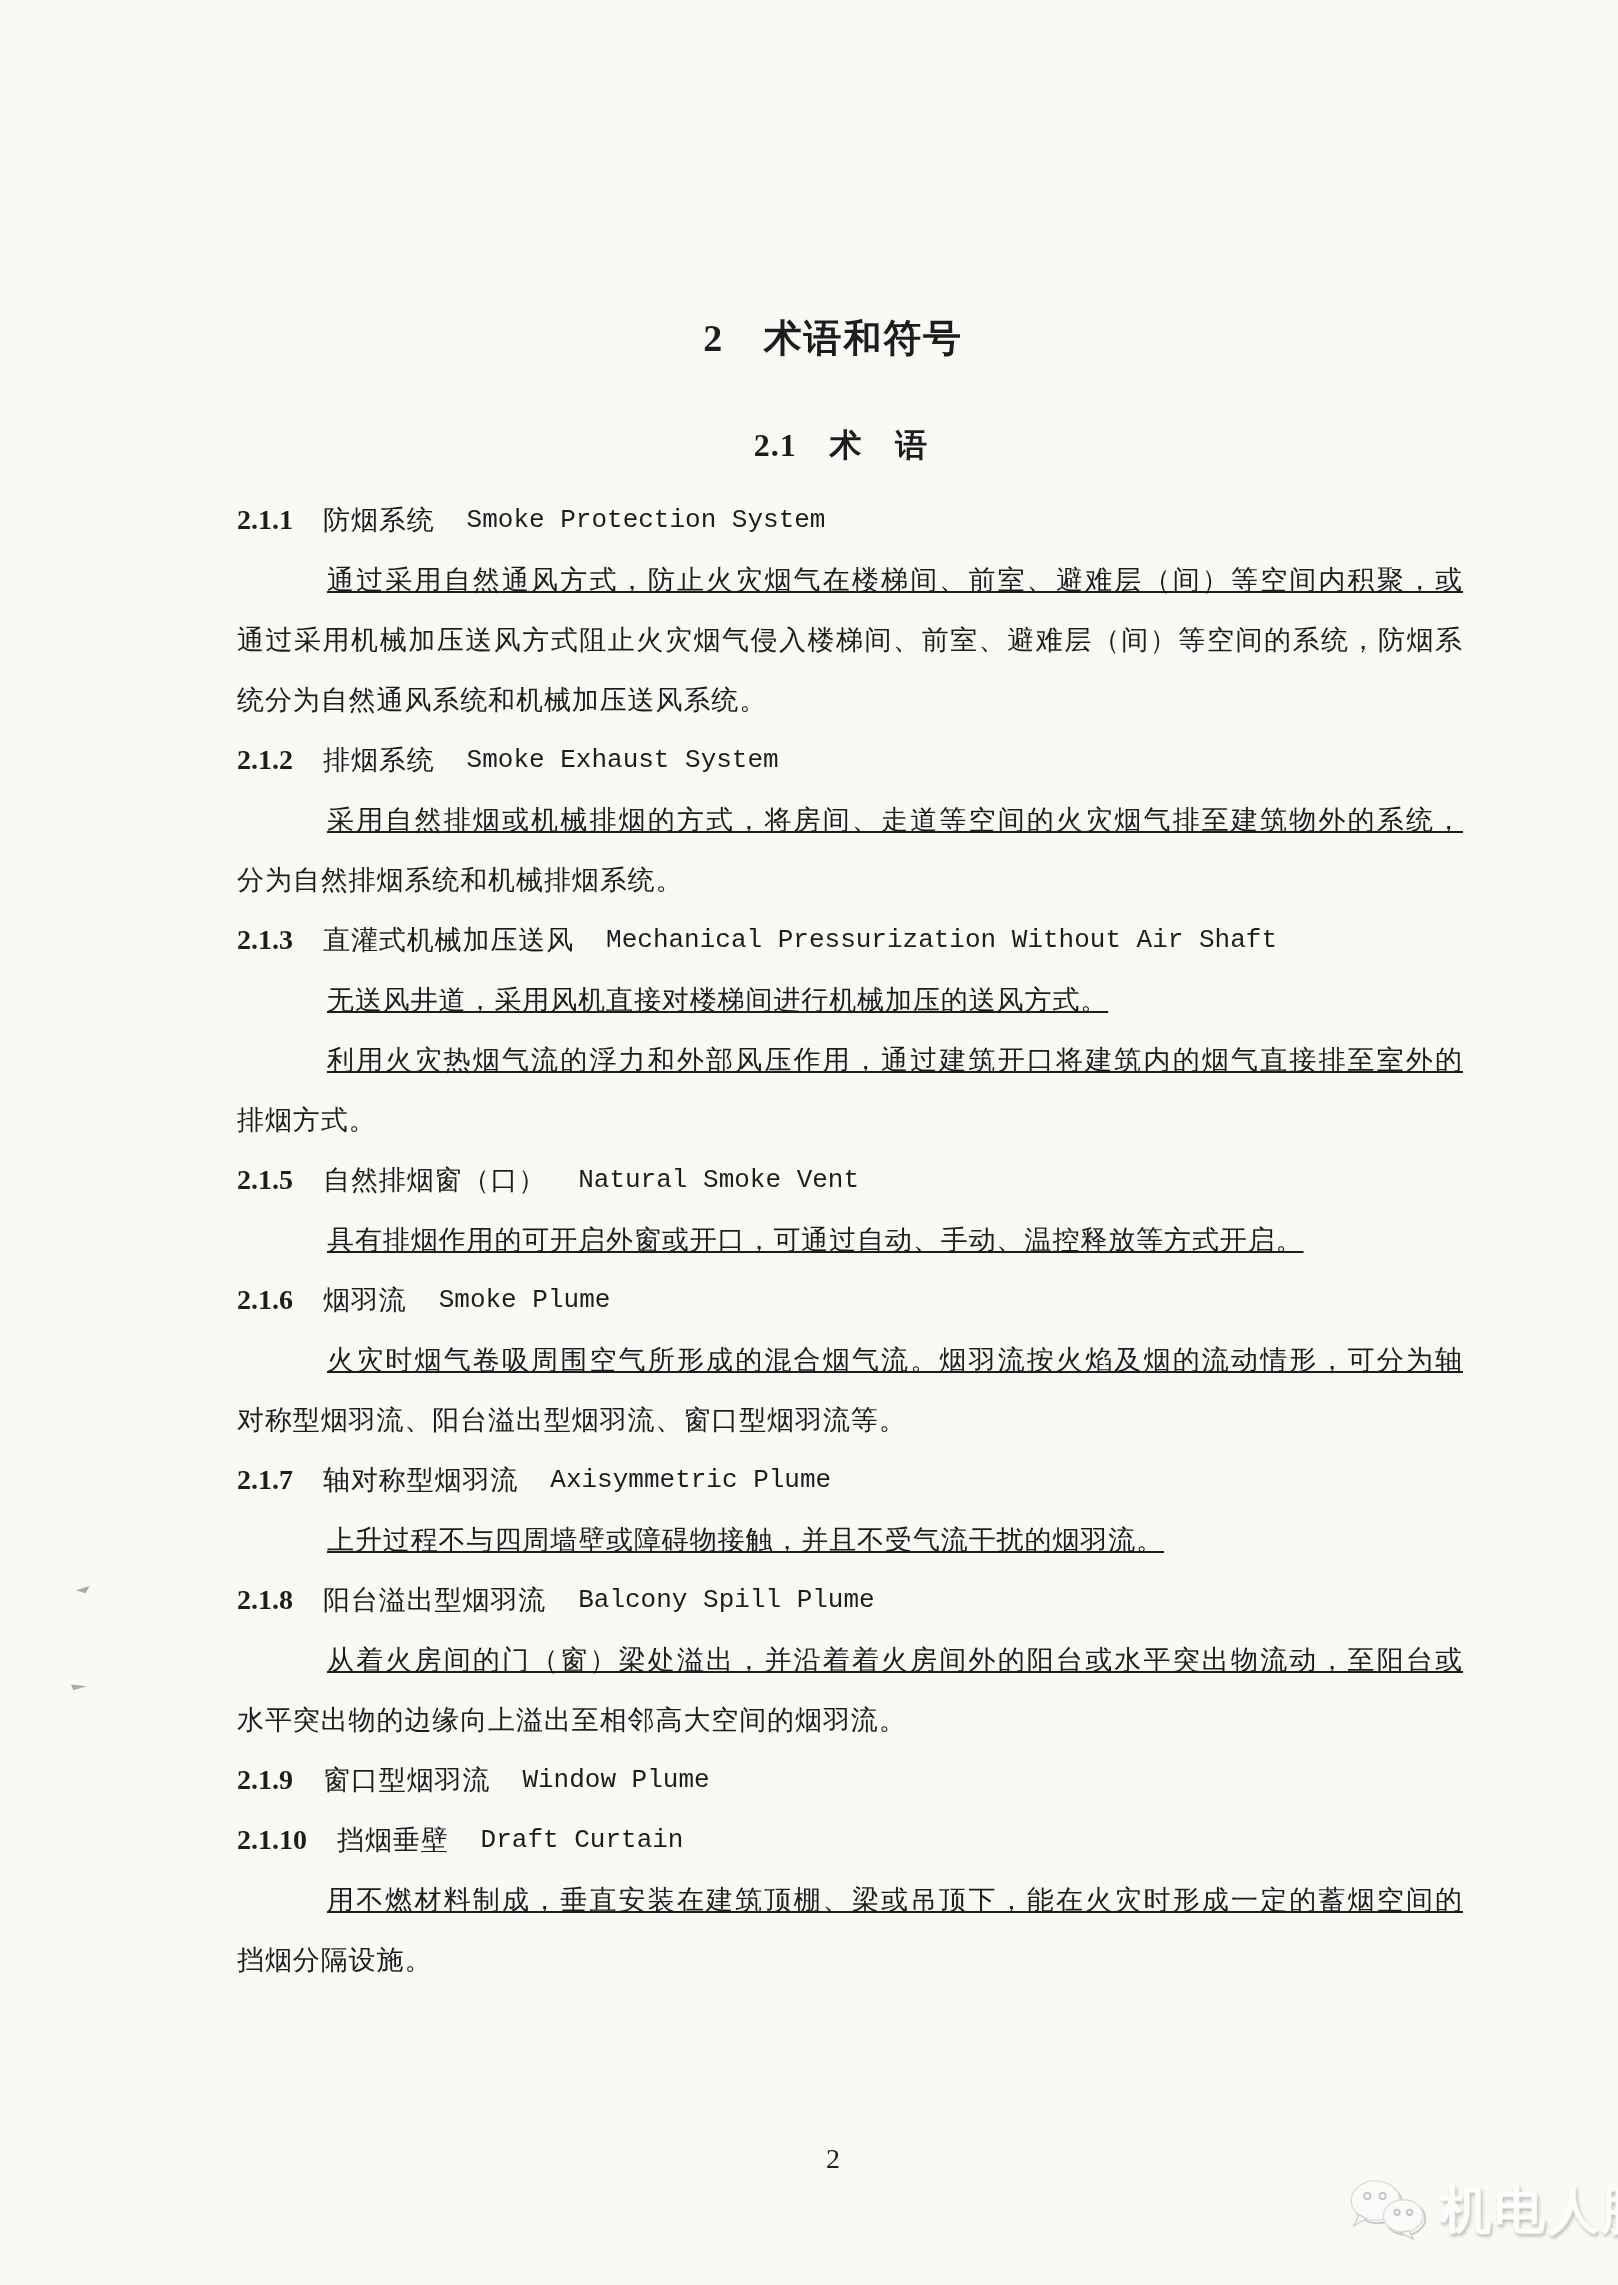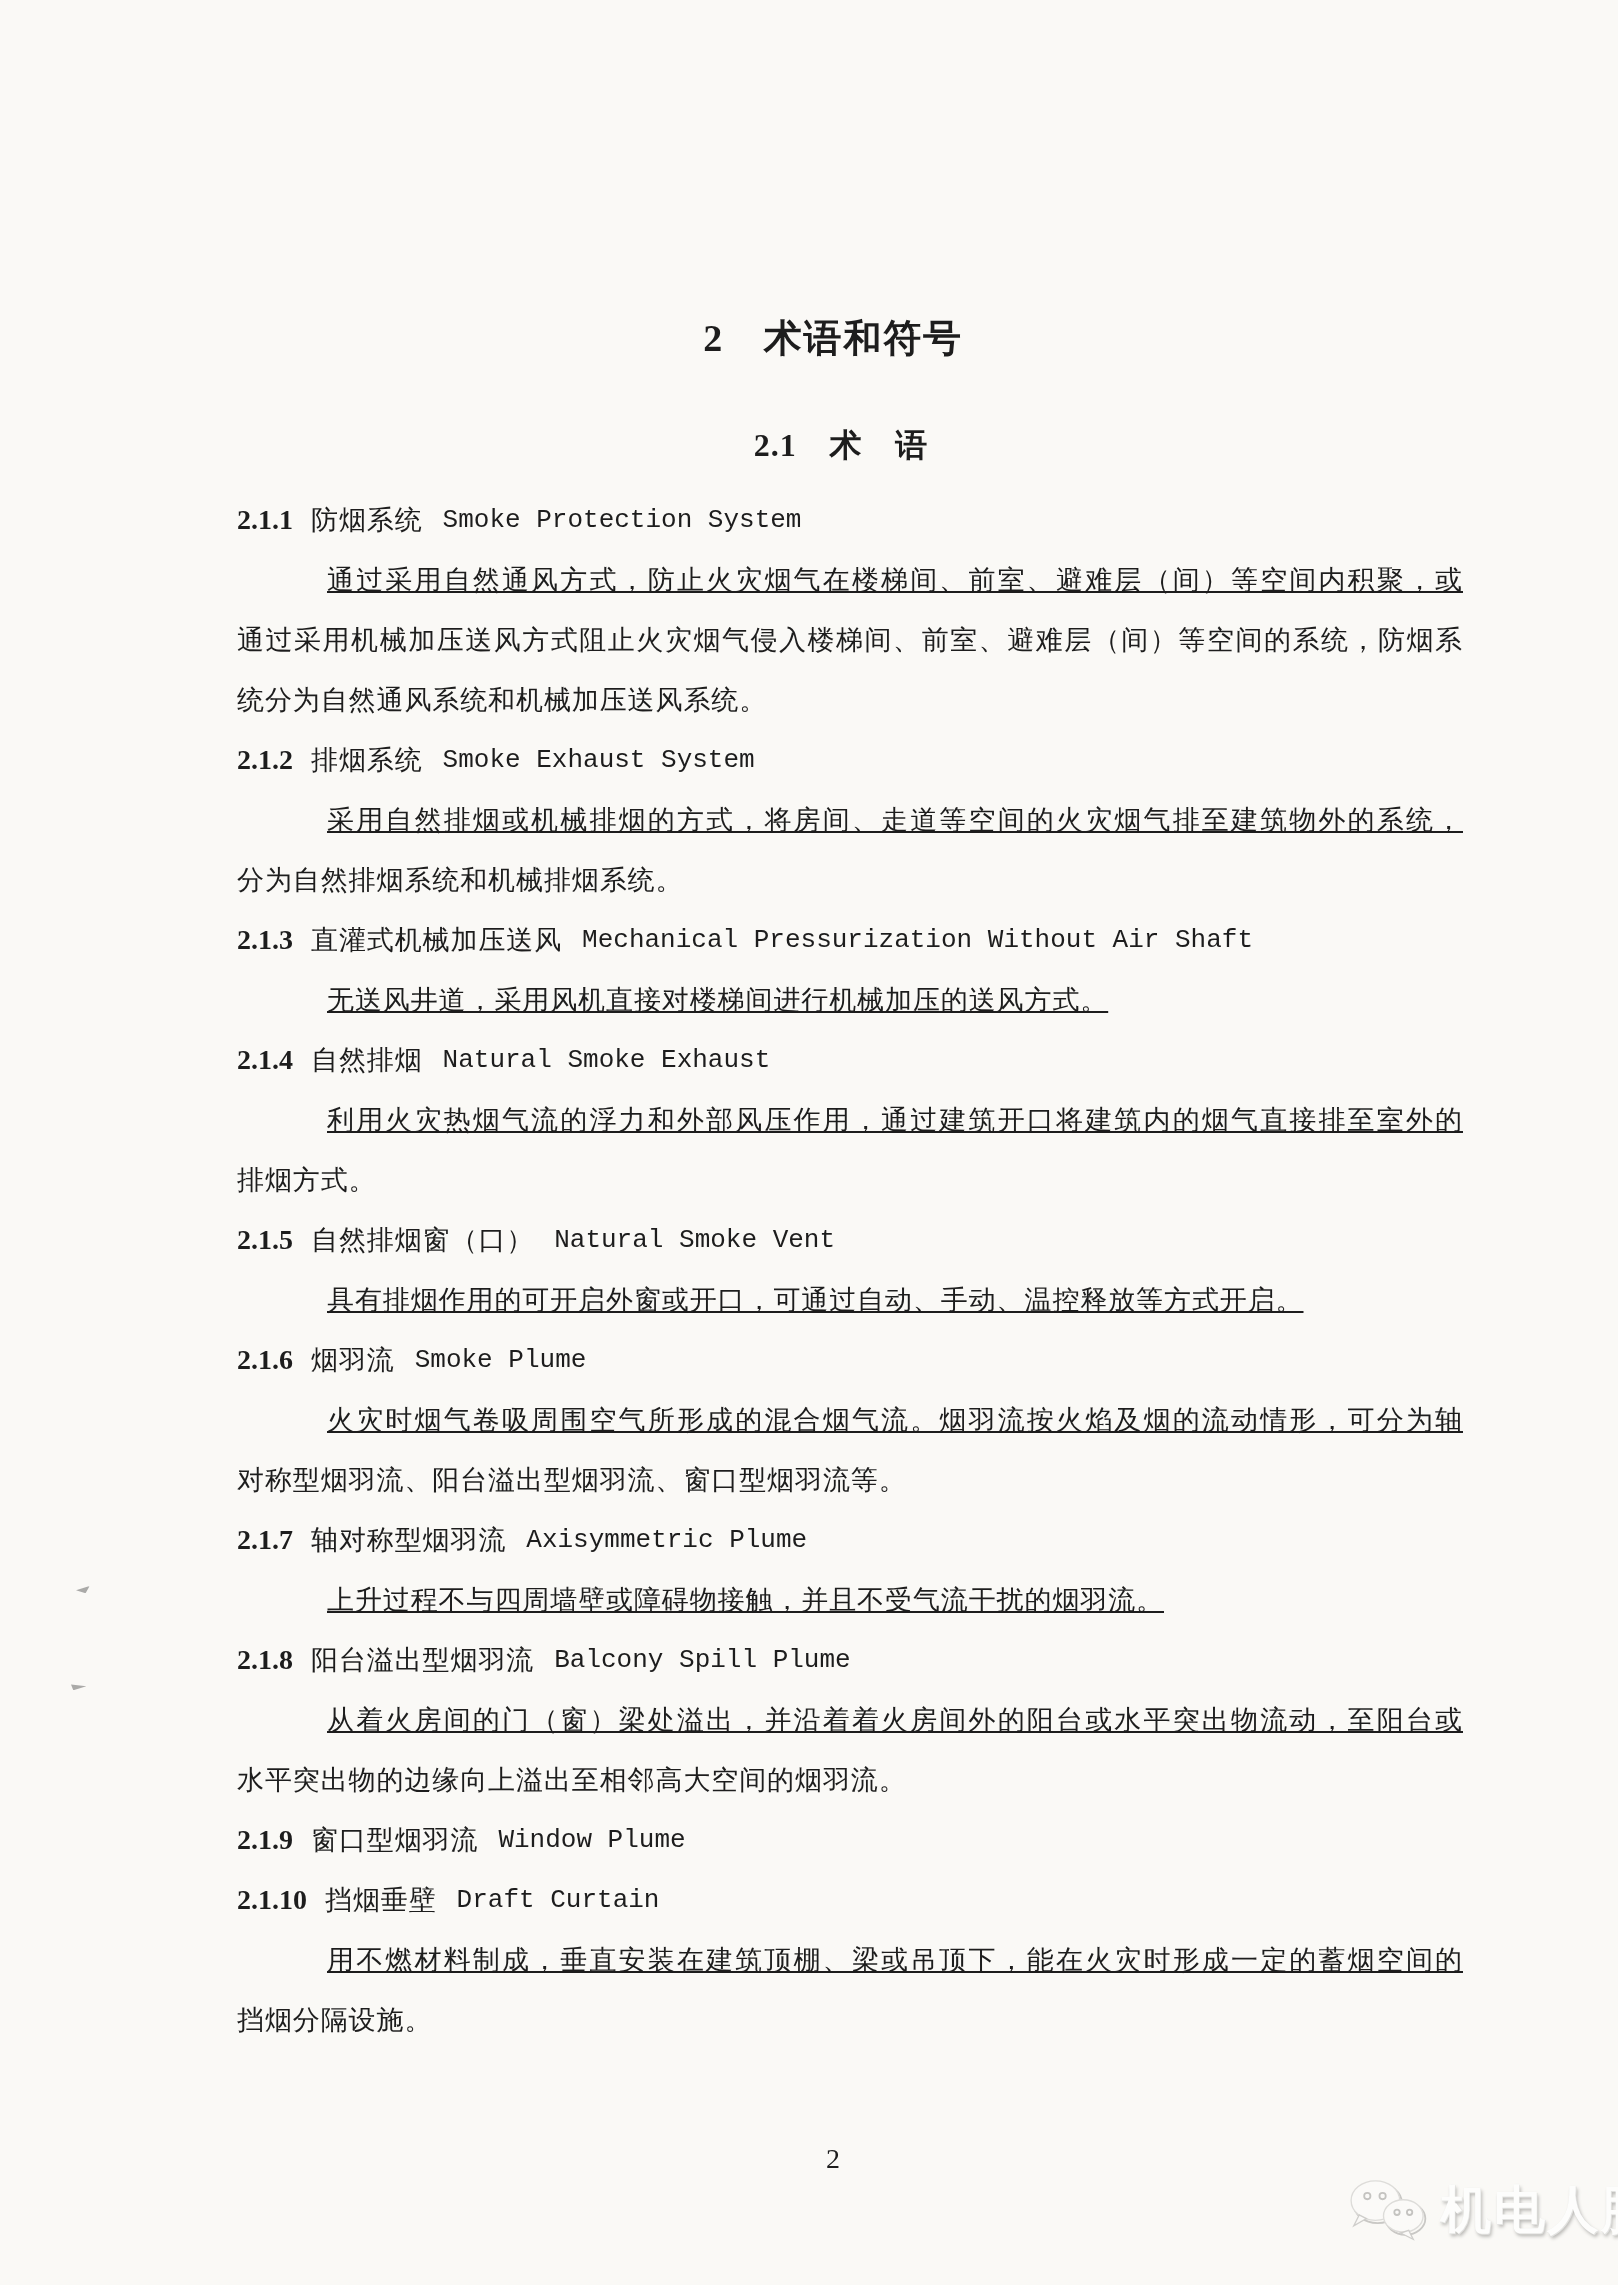--- a/index.html
+++ b/index.html
@@ -28,21 +28,21 @@
     position:absolute; top:420px; left:0; width:100%;
     margin:8px; text-align:center;
     font-size:32px; line-height:34px; font-weight:bold;
     letter-spacing:0.9px;
   }
   .terms {
     position:absolute; top:490px; left:237px; width:1226px;
   }
   .term-header {
     display:flex; align-items:flex-start;
-    line-height:60px; height:60px; white-space:nowrap;
+    line-height:60px; height:60px; white-space:nowrap;gap:12px;
   }
   .term-header .num  { font-size:28px; font-weight:bold; }
   .term-header .zh   { font-size:27px; margin-left:18px; letter-spacing:0.9px; }
   .term-header .en   { font-size:26px; margin-left:20px; font-family:"Liberation Mono", monospace; }
   .def-line {
     font-size:27px; line-height:60px; height:60px;
     letter-spacing:0.9px;
   }
   .def-line.indent  { padding-left:90px;text-decoration:underline; }
   .def-line.justify { text-align:justify; text-align-last:justify; }
@@ -101,25 +101,20 @@
       </div>
       <div class="term">
         <div class="term-header">
           <span class="num">2.1.3</span>
           <span class="zh">直灌式机械加压送风</span>
           <span class="en">Mechanical Pressurization Without Air Shaft</span>
         </div>
         <div class="def-line indent">无送风井道，采用风机直接对楼梯间进行机械加压的送风方式。</div>
       </div>
       <div class="term">
-        <div class="term-header">
-          <span class="num">2.1.4</span>
-          <span class="zh">自然排烟</span>
-          <span class="en">Natural Smoke Exhaust</span>
-        </div>
         <div class="def-line indent justify">利用火灾热烟气流的浮力和外部风压作用，通过建筑开口将建筑内的烟气直接排至室外的</div>
         <div class="def-line">排烟方式。</div>
       </div>
       <div class="term">
         <div class="term-header">
           <span class="num">2.1.5</span>
           <span class="zh">自然排烟窗（口）</span>
           <span class="en">Natural Smoke Vent</span>
         </div>
         <div class="def-line indent">具有排烟作用的可开启外窗或开口，可通过自动、手动、温控释放等方式开启。</div>

